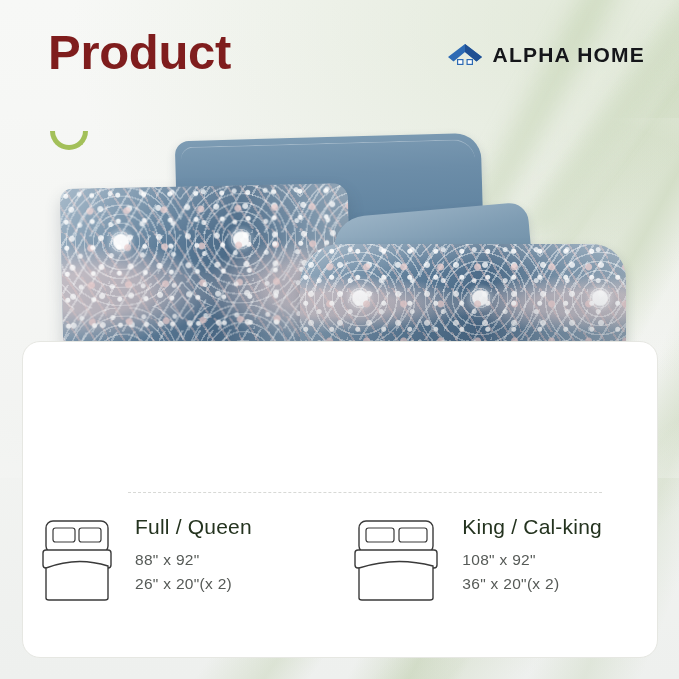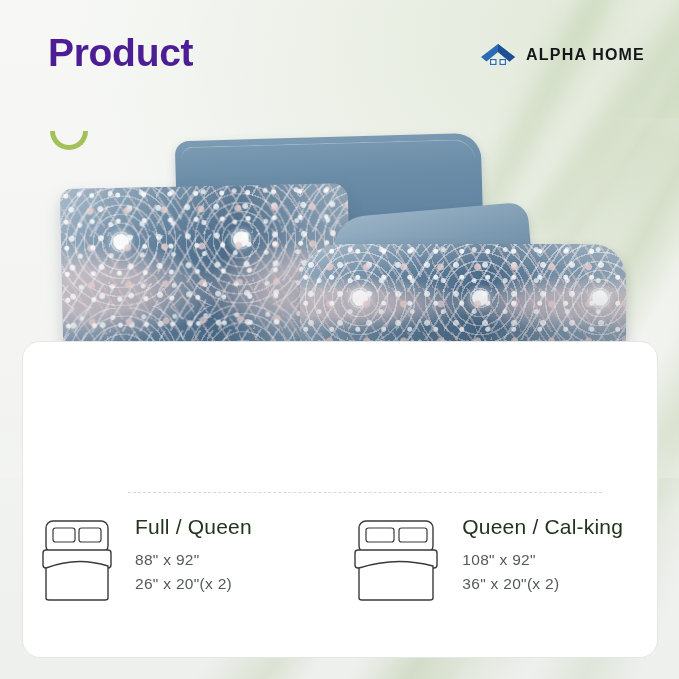--- a/index.html
+++ b/index.html
@@ -27,43 +27,43 @@
     background:
       linear-gradient(118deg, rgba(255,255,255,0) 44%, rgba(160,186,132,.30) 50%, rgba(255,255,255,0) 56%),
       linear-gradient(126deg, rgba(255,255,255,0) 60%, rgba(170,194,146,.26) 66%, rgba(255,255,255,0) 72%);
     filter:blur(9px);
     pointer-events:none;
   }
 
   
   .title{
     position:absolute;left:48px;top:30px;
-    color:#4c1d95;
-    font-size:39px;line-height:45px;font-weight:bold;
+    color:#7f1d1d;
+    font-size:49px;line-height:45px;font-weight:bold;
     letter-spacing:-.3px;
   }
   .title span{display:block;}
 
   .arc{
     position:absolute;left:50px;top:131px;
     width:38px;height:19px;
     border:5px solid #a3c059;
     border-top:none;
     border-radius:0 0 40px 40px;
     box-sizing:border-box;
   }
 
   
   .logo{
     position:absolute;right:34px;top:41px;
     display:flex;align-items:center;gap:9px;
   }
   .logo-mark{width:38px;height:28px;display:block;}
   .logo-text{
-    color:#15161a;font-size:16px;font-weight:bold;
+    color:#15161a;font-size:21px;font-weight:bold;
     letter-spacing:1.2px;white-space:nowrap;
   }
 
   
   .photo{position:absolute;left:0;top:118px;width:679px;height:360px;}
 
   .pat-blue{
     background-color:#7d97ad;
     background-image:
       radial-gradient(circle at 22% 28%, rgba(255,255,255,.85) 0 2px, rgba(255,255,255,0) 3px),
@@ -245,21 +245,21 @@
 
       <div class="spec spec-kk">
         <svg class="bed-icon" width="88" height="84" viewBox="0 0 88 84">
           <rect x="7" y="3" width="74" height="32" rx="7" fill="#fff" stroke="#3a3a3a" stroke-width="1.4"></rect>
           <rect x="14" y="10" width="28" height="14" rx="2.5" fill="#fff" stroke="#3a3a3a" stroke-width="1.2"></rect>
           <rect x="47" y="10" width="28" height="14" rx="2.5" fill="#fff" stroke="#3a3a3a" stroke-width="1.2"></rect>
           <rect x="3" y="32" width="82" height="18" rx="3" fill="#fff" stroke="#3a3a3a" stroke-width="1.4"></rect>
           <path d="M7 80 L7 50 Q44 38 81 48 L81 80 Q81 82 78 82 L10 82 Q7 82 7 80 Z" fill="#fff" stroke="#3a3a3a" stroke-width="1.4"></path>
         </svg>
         <div class="spec-text">
-          <div class="spec-title">Queen / Cal-king</div>
+          <div class="spec-title">King / Cal-king</div>
           <div class="spec-dim">
             <div>108" x 92"</div>
             <div>36" x 20"(x 2)</div>
           </div>
         </div>
       </div>
 
     </div>
   </div>
 

